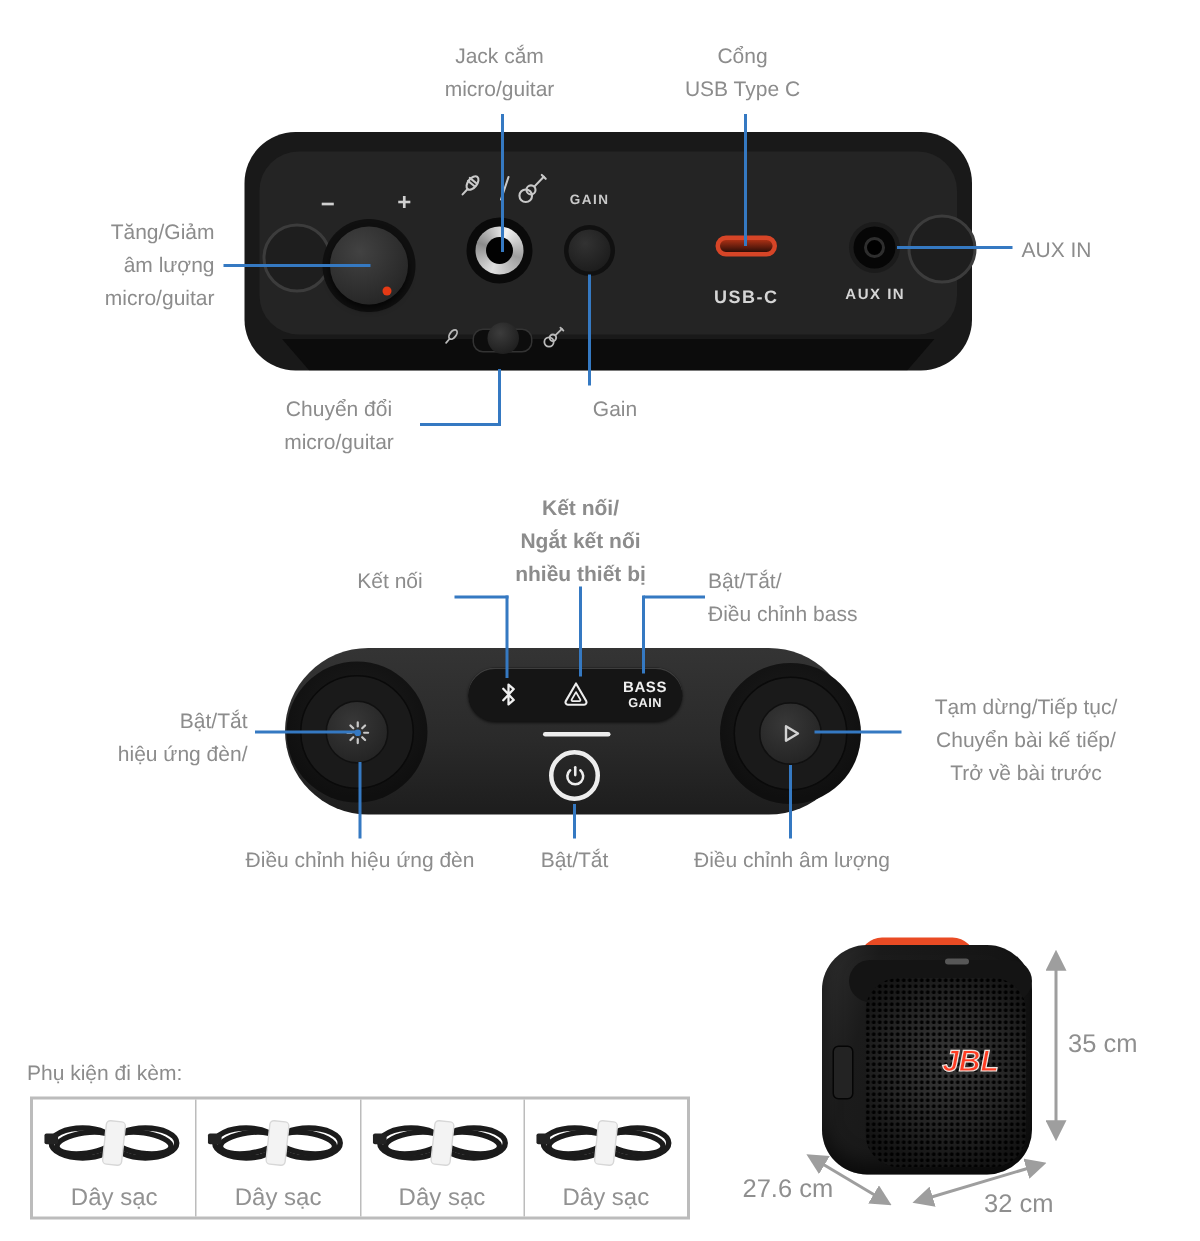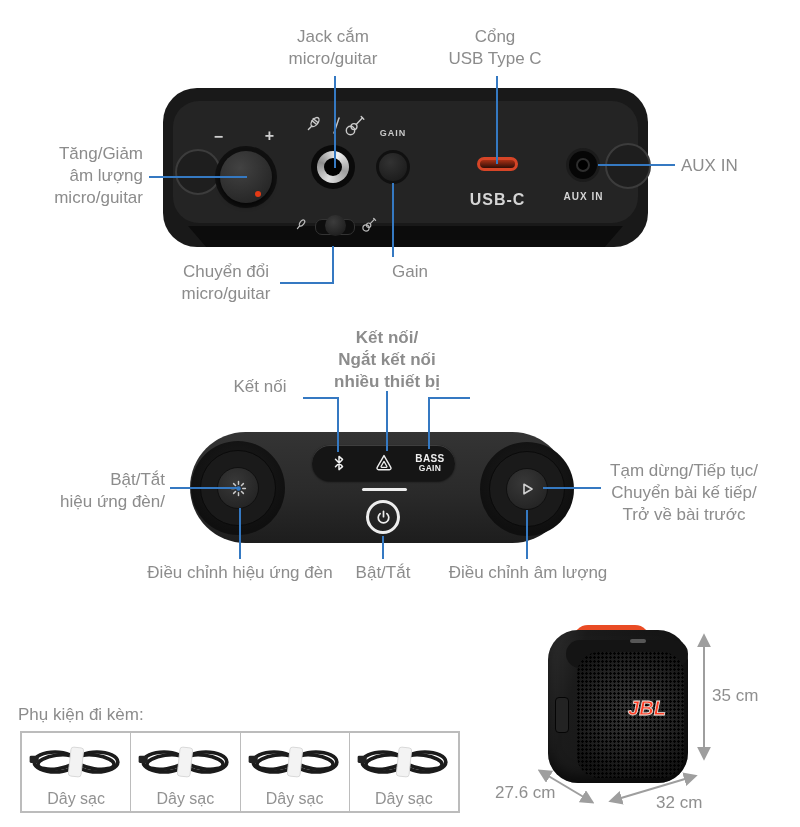--- a/index.html
+++ b/index.html
@@ -1,19 +1,19 @@
 <!DOCTYPE html>
 <html><head>
 <meta charset="utf-8">
 <style>
   html,body{margin:0;padding:0;background:#fff;}
   .canvas{position:relative;width:800px;height:827px;background:#fff;overflow:hidden;
           font-family:"Liberation Sans","DejaVu Sans",sans-serif;}
   .abs{position:absolute;}
-  .lbl{position:absolute;color:#8c8c8c;font-size:17px;line-height:22px;}
+  .lbl{position:absolute;color:#8c8c8c;font-size:14px;line-height:22px;}
   .tc{text-align:center}.tr{text-align:right}.tl{text-align:left}
   .ll{position:absolute;background:#3579c2;z-index:6;}
   .llh{height:2px}.llv{width:2px}
   .panel{position:absolute;left:163px;top:88px;width:485px;height:159px;background:#191919;
          border-radius:34px;z-index:1;}
   .panel-inner{position:absolute;left:10px;top:13px;right:10px;bottom:24px;background:#242424;border-radius:26px;}
   .panel-bottom{position:absolute;left:16px;right:16px;bottom:0;height:21px;background:#0c0c0c;
          clip-path:polygon(2% 0,98% 0,94% 100%,6% 100%);}
   .circle{border-radius:50%;position:absolute;}
   .ptext{position:absolute;color:#d5d5d5;font-weight:700;letter-spacing:1px;}
@@ -138,36 +138,40 @@
         <path d="M9.2 6.6 L13.6 2.2"></path>
         <path d="M12.6 1.4l2 2"></path>
       </g>
     </svg>
 
     <div class="ptext tc" style="left:200px;top:40px;width:60px;font-size:9px;color:#c9c9c9;">GAIN</div>
     <div class="circle" style="left:213px;top:62px;width:34px;height:34px;background:#101010;"></div>
     <div class="circle" style="left:216px;top:65px;width:28px;height:28px;background:radial-gradient(circle at 40% 33%,#323232,#1c1c1c 80%);"></div>
 
     <div class="abs" style="left:314px;top:69px;width:41px;height:14px;border-radius:7px;box-sizing:border-box;border:3px solid #d64527;background:linear-gradient(#a93015,#2f0e07);"></div>
-    <div class="ptext tc" style="left:304px;top:103px;width:61px;font-size:16px;">USB-C</div>
+    <div class="ptext tc" style="left:304px;top:103px;width:61px;font-size:12px;">USB-C</div>
 
     <div class="circle" style="left:406px;top:63px;width:28px;height:28px;background:#060606;box-shadow:0 0 0 3px #1b1b1b;"></div>
     <div class="circle" style="left:413px;top:70px;width:14px;height:14px;box-sizing:border-box;border:2px solid #2e2e2e;background:#000;"></div>
     <div class="ptext tc" style="left:390px;top:103px;width:61px;font-size:10px;">AUX IN</div>
 
     <div class="circle" style="left:442px;top:55px;width:42px;height:42px;border:2px solid #3c3c3c;background:#1e1e1e;"></div>
   </div>
 
   <div class="lbl tc" style="left:307px;top:327px;width:160px;font-weight:bold;">
     <div>Kết nối/</div>
     <div>Ngắt kết nối</div>
     <div>nhiều thiết bị</div>
   </div>
   <div class="lbl tc" style="left:190px;top:376px;width:140px;">
     <div>Kết nối</div>
+  </div>
+  <div class="lbl tl" style="left:472px;top:376px;width:175px;">
+    <div>Bật/Tắt/</div>
+    <div>Điều chỉnh bass</div>
   </div>
   <div class="lbl tr" style="left:15px;top:469px;width:150px;">
     <div>Bật/Tắt</div>
     <div>hiệu ứng đèn/</div>
   </div>
   <div class="lbl tc" style="left:140px;top:562px;width:200px;">
     <div>Điều chỉnh hiệu ứng đèn</div>
   </div>
   <div class="lbl tc" style="left:598px;top:460px;width:172px;">
     <div>Tạm dừng/Tiếp tục/</div>

